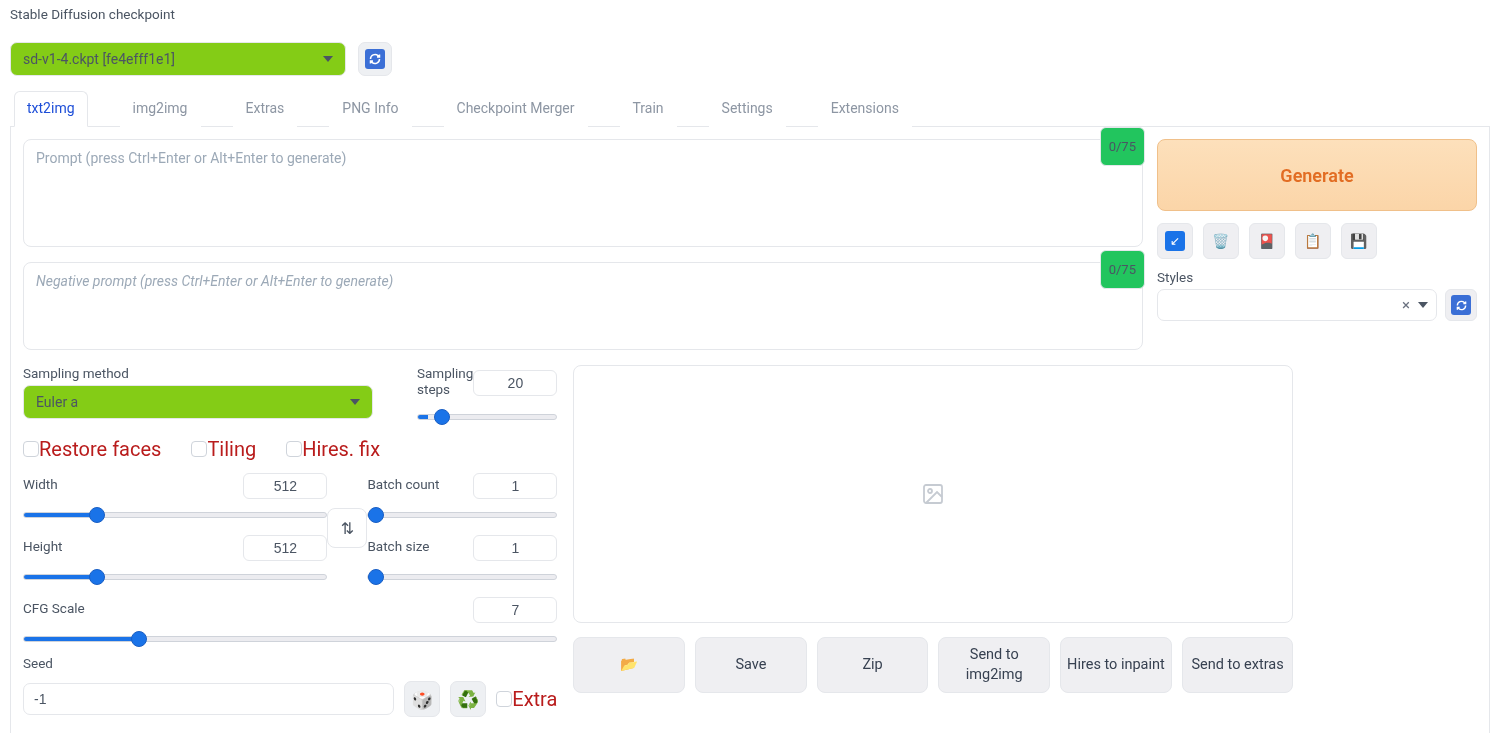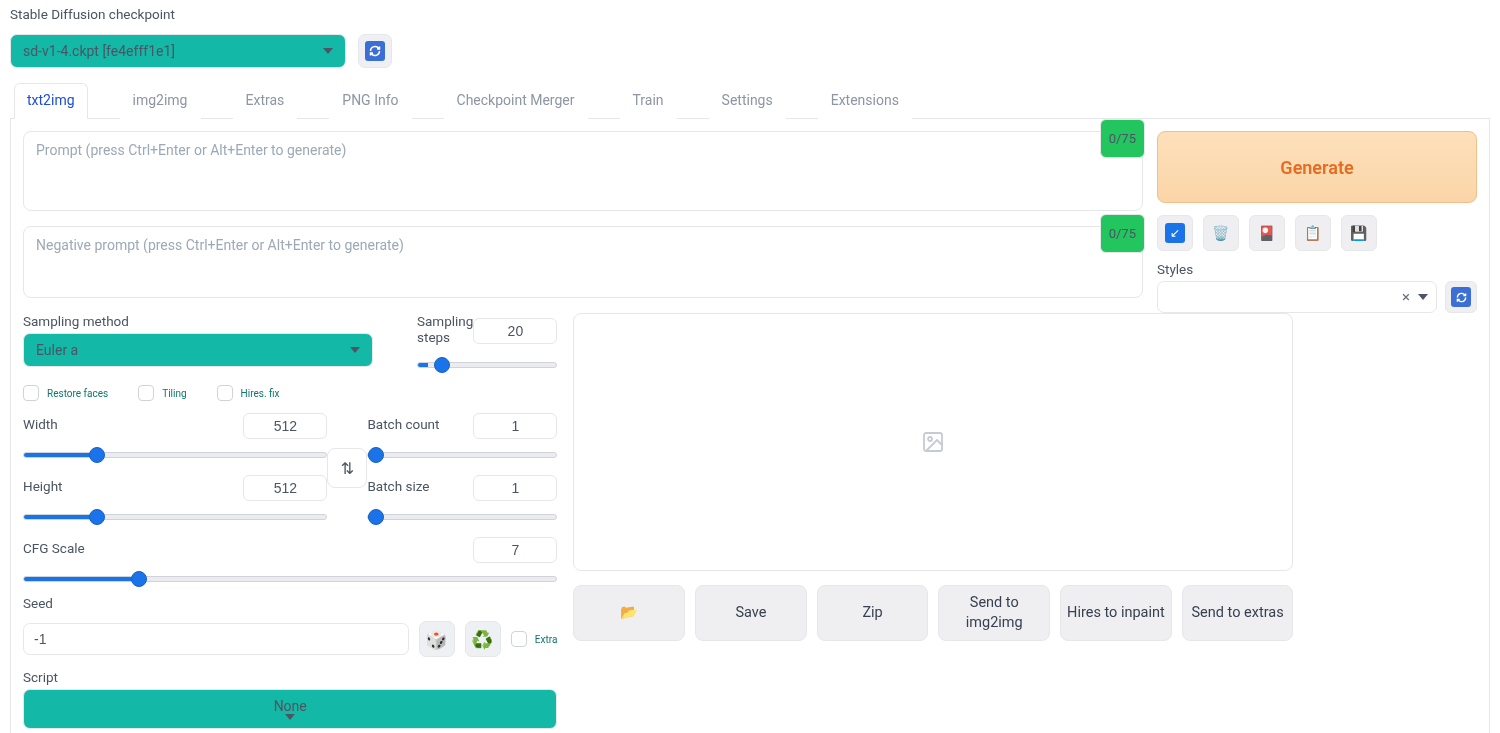--- a/index.html
+++ b/index.html
@@ -1,62 +1,62 @@
 <!DOCTYPE html>
 <html><head>
 <meta charset="utf-8">
 <style>
 * { box-sizing: border-box; margin: 0; padding: 0; }
 body { font-family: -apple-system, BlinkMacSystemFont, "Segoe UI", Roboto, sans-serif; font-size: 14px; color: #4b5563; background: #fff; padding: 6px 10px; }
 .row { display: flex; align-items: center; gap: 12px; }
 .label-sm { font-size: 13.5px; color: #4b5563; margin-bottom: 4px; }
 
 
-.checkpoint-group { display: flex; flex-direction: column; gap: 8px; justify-content: center; }
-.select-box { display: flex; align-items: center; justify-content: space-between; border: 1px solid #e5e7eb; border-radius: 7px; padding: 8px 12px; width: 336px; background: #14b8a6; font-size: 14px; color: #4b5563; cursor: pointer; }
+.checkpoint-group { display: flex; flex-direction: column; gap: 16px; justify-content: center; }
+.select-box { display: flex; align-items: center; justify-content: space-between; border: 1px solid #e5e7eb; border-radius: 7px; padding: 8px 12px; width: 336px; background: #84cc16; font-size: 14px; color: #4b5563; cursor: pointer; }
 .caret { width: 0; height: 0; border-left: 5px solid transparent; border-right: 5px solid transparent; border-top: 6px solid #4b5563; }
 .icon-btn-refresh { width: 34px; height: 34px; border-radius: 7px; background: #eef0f3; border: 1px solid #e5e7eb; display: flex; align-items: center; justify-content: center; cursor: pointer; }
 .blue-refresh-icon { background: #3b6fd6; width: 20px; height: 20px; border-radius: 3px; display: flex; align-items: center; justify-content: center; color: #fff; font-size: 14px;}
 
 
 .tabs-wrapper { margin-top: 14px; border-bottom: 1px solid #e5e7eb; display: flex; gap: 32px; padding: 0 4px;}
 .tab { padding: 8px 12px 10px; color: #8d96a3; cursor: pointer; border: 1px solid transparent; border-bottom: none; border-top-left-radius: 6px; border-top-right-radius: 6px; position: relative; top: 1px; background: #fff;}
 .tab.active { color: #1d4ed8; border-color: #e5e7eb; border-bottom: 1px solid #fff; }
 
 
 .container { border: 1px solid #e5e7eb; border-top: none; border-radius: 0 0 8px 8px; padding: 12px; display: flex; gap: 14px; }
 .left-col { flex: 1 1 0; min-width: 0;}
 .right-col { width: 320px; flex-shrink: 0;}
 
 .prompt-wrap { position: relative; margin-bottom: 12px;}
 .token-counter { position: absolute; right: -2px; top: -12px; background: #22c55e; border: 1px solid #e5e7eb; border-radius: 6px; padding: 11px 8px; font-size: 13px; color: #4b5563;}
 .textarea { width: 100%; border: 1px solid #e5e7eb; border-radius: 8px; padding: 10px 12px; resize: none; font-family: inherit; font-size: 14px; color: #374151; }
 .textarea::placeholder { color: #9ca9b7; }
-.ta1 { height: 80px; }
-.ta2 { height: 72px; } 
+.ta1 { height: 108px; }
+.ta2 { height: 88px; font-style: italic; } 
 
 
 .form-area { display: flex; gap: 16px;}
 .form-left { flex: 1;}
 .form-right-output { width: 720px; flex-shrink: 0;}
 
 .two-col { display: flex; gap: 44px; }
 .col { flex: 1; }
 .col-narrow { width: 190px; flex-shrink:0;}
 .slider-head { display: flex; justify-content: space-between; align-items:center; margin-bottom: 6px;}
 .numbox { width: 84px; border: 1px solid #e5e7eb; border-radius: 6px; padding: 4px 6px; text-align: center; font-size: 14px; color: #4b5563; background:#fff;}
 input[type=range] { -webkit-appearance: none; width: 100%; height: 6px; background: linear-gradient(#d4d8de,#d4d8de); border-radius: 3px; outline: none; border:1px solid #cfd3da;}
 input[type=range]::-webkit-slider-thumb { -webkit-appearance: none; width: 16px; height: 16px; background: #1a73e8; border-radius: 50%; cursor: pointer; border:1px solid #1a5fc4;}
 .range-blue-7 { background: linear-gradient(to right, #1a73e8 0%, #1a73e8 7%, #ececf0 7%, #ececf0 100%) !important; }
 .range-blue-22 { background: linear-gradient(to right, #1a73e8 0%, #1a73e8 22.5%, #ececf0 22.5%, #ececf0 100%) !important; }
 .range-blue-0 { background: linear-gradient(to right, #1a73e8 0%, #1a73e8 3%, #ececf0 3%, #ececf0 100%) !important; }
 .range-blue-21 { background: linear-gradient(to right, #1a73e8 0%, #1a73e8 21%, #ececf0 21%, #ececf0 100%) !important; }
 
 .check-group { display: flex; gap: 30px; margin: 14px 0 12px;}
-.check { display: flex; align-items: center; gap: 8px; font-size: 10px; color: #0f766e; cursor:pointer;}
+.check { display: flex; align-items: center; gap: 0; font-size: 20px; color: #b91c1c; cursor:pointer;}
 .box { width: 16px; height: 16px; border: 1.2px solid #cfd4db; border-radius: 4px; background:#fff;}
 
 .swap-btn { width: 40px; height: 40px; border: 1px solid #e5e7eb; border-radius: 8px; display:flex; align-items:center; justify-content:center; background:#fff; cursor:pointer; font-size:16px; color:#4b5563; align-self:center;}
 
 .seed-row { display:flex; gap:10px; align-items:center; margin-top:10px;}
 .text-input { flex:1; border:1px solid #e5e7eb; border-radius:7px; padding:7px 10px; font-size:14px; color:#4b5563;}
 .tool-btn { width:36px; height:36px; border:1px solid #e5e7eb; border-radius:7px; background:#eef0f3; display:flex; align-items:center; justify-content:center; cursor:pointer; font-size:18px;}
 
 
 .generate-btn { width: 100%; height: 72px; border-radius: 8px; border: 1px solid #f0c08a; background: linear-gradient(#fde0bb, #fbd5a8); color: #e26d23; font-size: 18px; font-weight: 600; cursor:pointer; display:flex; align-items:center; justify-content:center;}

